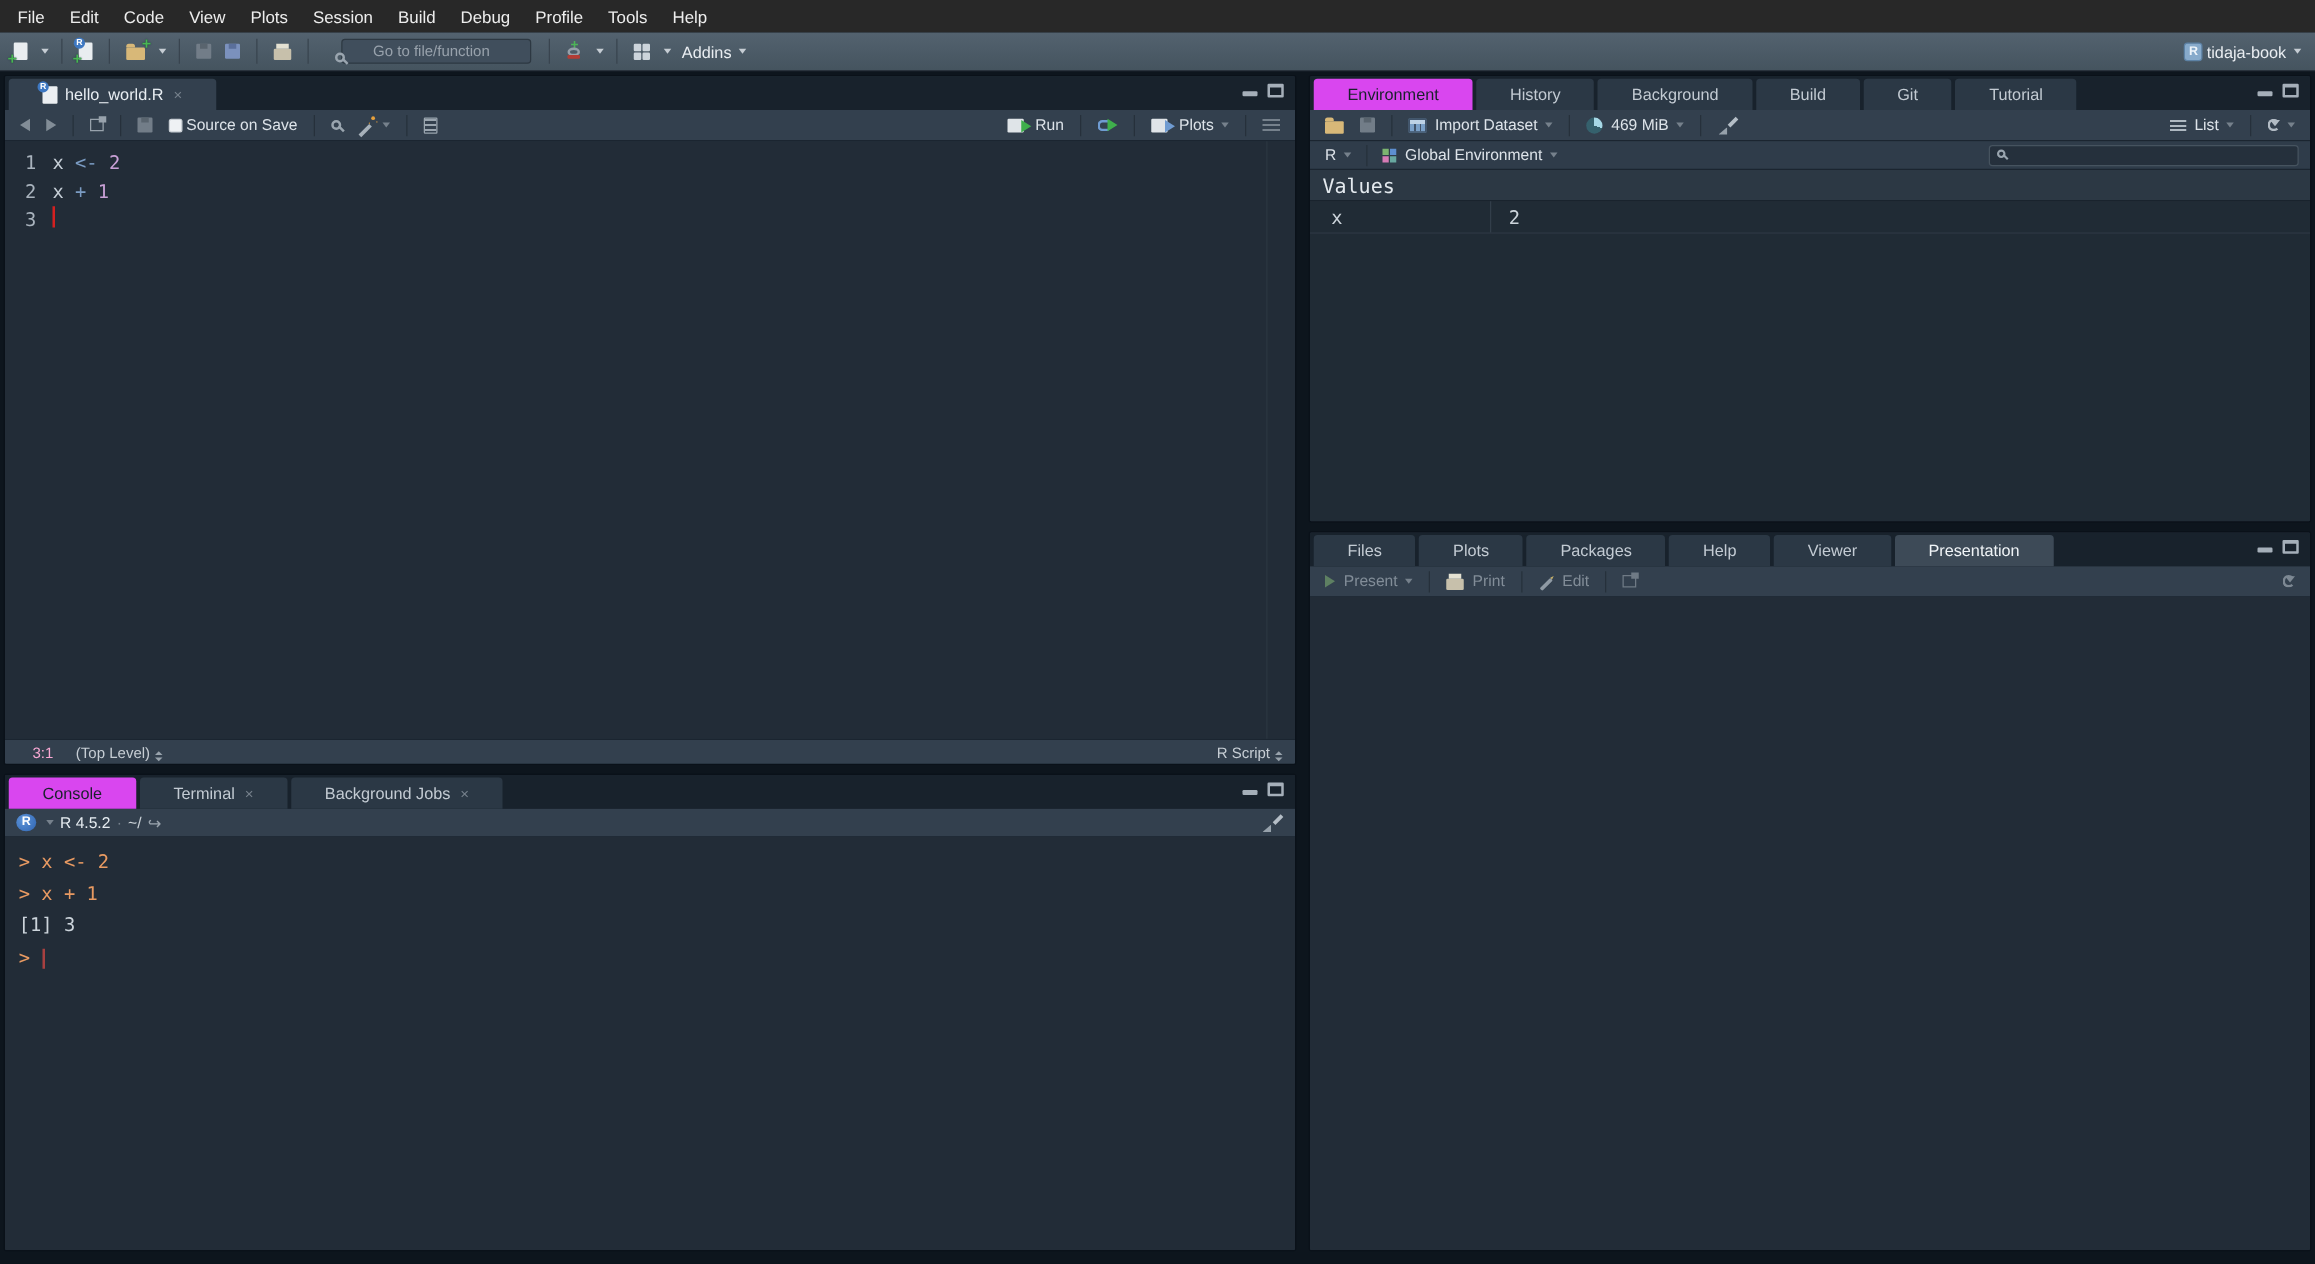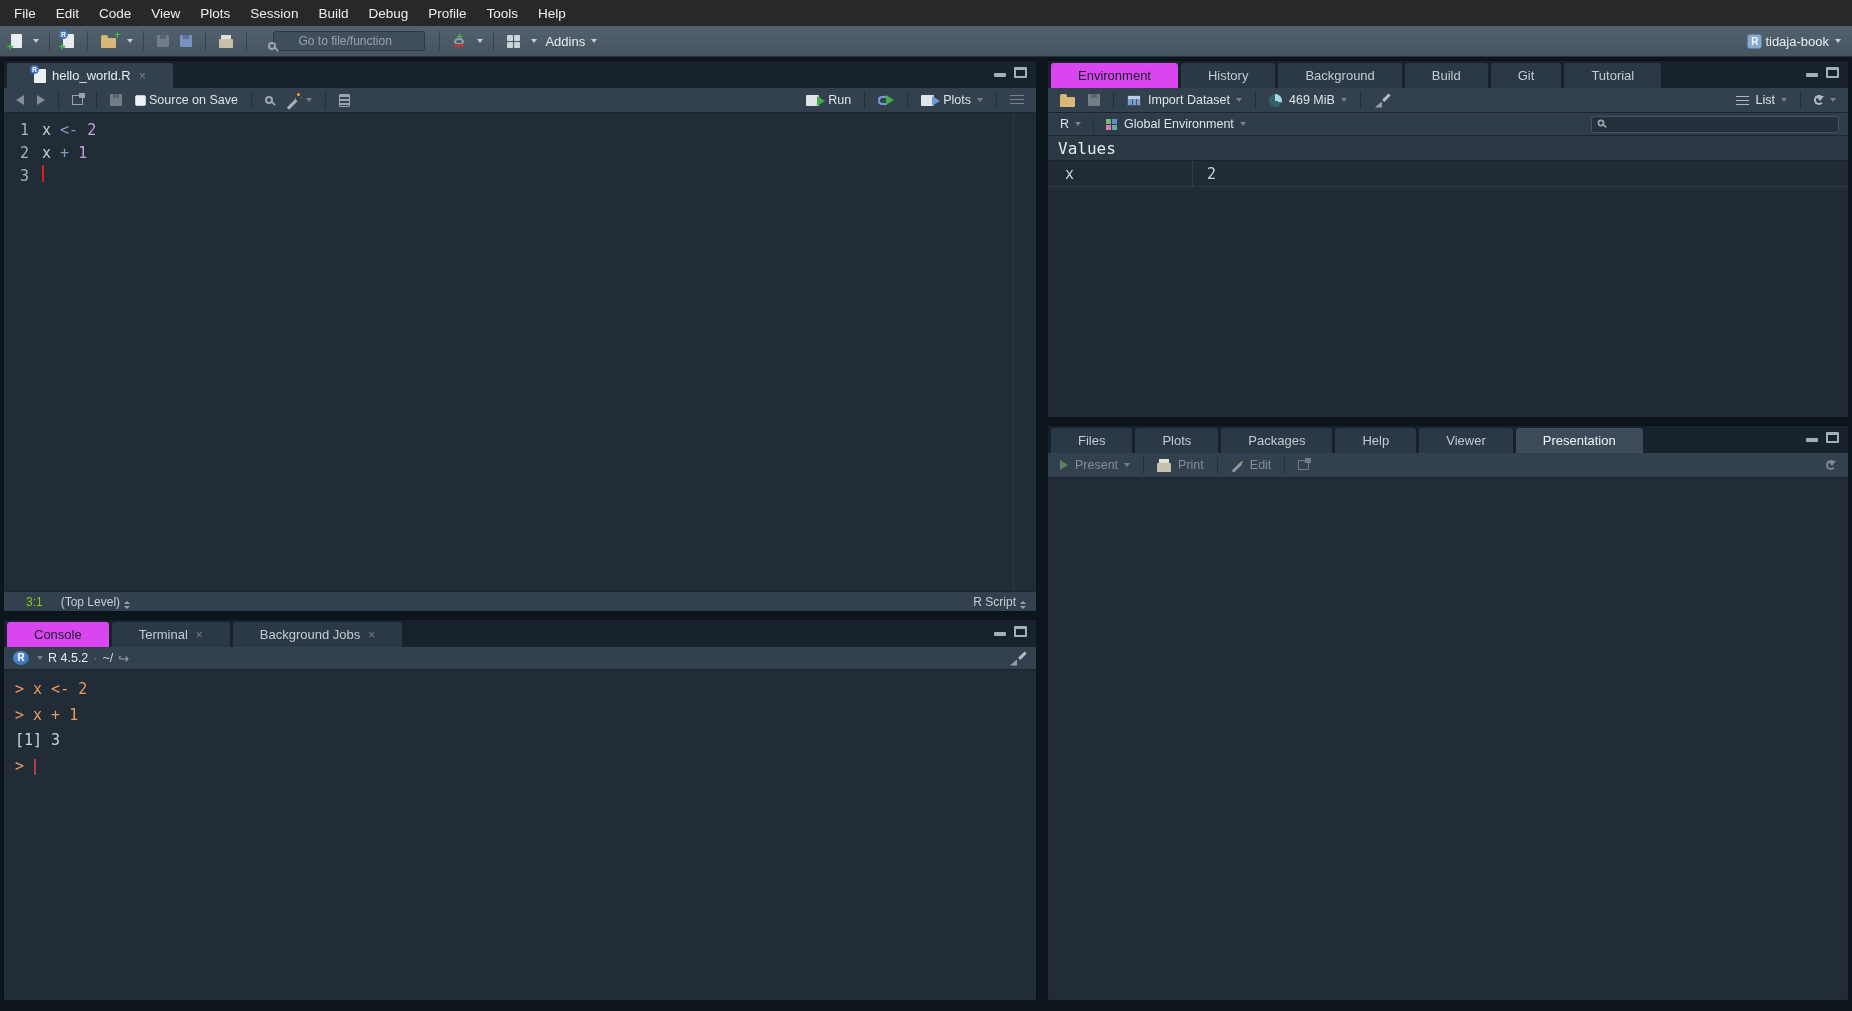--- a/index.html
+++ b/index.html
@@ -125,21 +125,21 @@
 
   
   .code-area{flex:1;font-family:"DejaVu Sans Mono",monospace;font-size:15px;line-height:23px;padding-top:6px;position:relative;background:#222c37}
   .scroll-edge{position:absolute;top:0;bottom:0;right:22px;width:1px;background:#2b3641}
   .codeline{display:flex;white-space:pre}
   .gutter{width:38px;text-align:right;color:#a9b3bd;padding-right:13px;flex:none}
   .c-id{color:#c6cfd7}.c-op{color:#7b9cc3}.c-num{color:#c9a0d6}
   .cursor{display:inline-block;width:2px;height:17px;background:#d42020;vertical-align:text-bottom}
   .statusbar{height:20px;background:#33404e;border-top:1px solid #1b2530;display:flex;align-items:center;
        padding:0 10px;font-size:12px;color:#c6cdd4;gap:18px;flex:none}
-  .statusbar .pos{color:#84cc16;margin-left:12px}
+  .statusbar .pos{color:#f9a8d4;margin-left:12px}
   .sb-item{display:flex;align-items:flex-end}
 
   
   .console-info{height:23px;background:#33404e;border-bottom:1px solid #1b2530;display:flex;align-items:center;
        padding:0 9px;gap:5px;font-size:12.5px;color:#e6ecf1;flex:none}
   .console-info b{font-weight:normal}
   .dim-dot{color:#76818c}
   .path-txt{color:#cdd4da}
   .redir{color:#9aa4ae;font-size:13px}
   .console-body{flex:1;font-family:"DejaVu Sans Mono",monospace;font-size:15px;line-height:25.5px;padding:7px 11px;background:#222c37}

